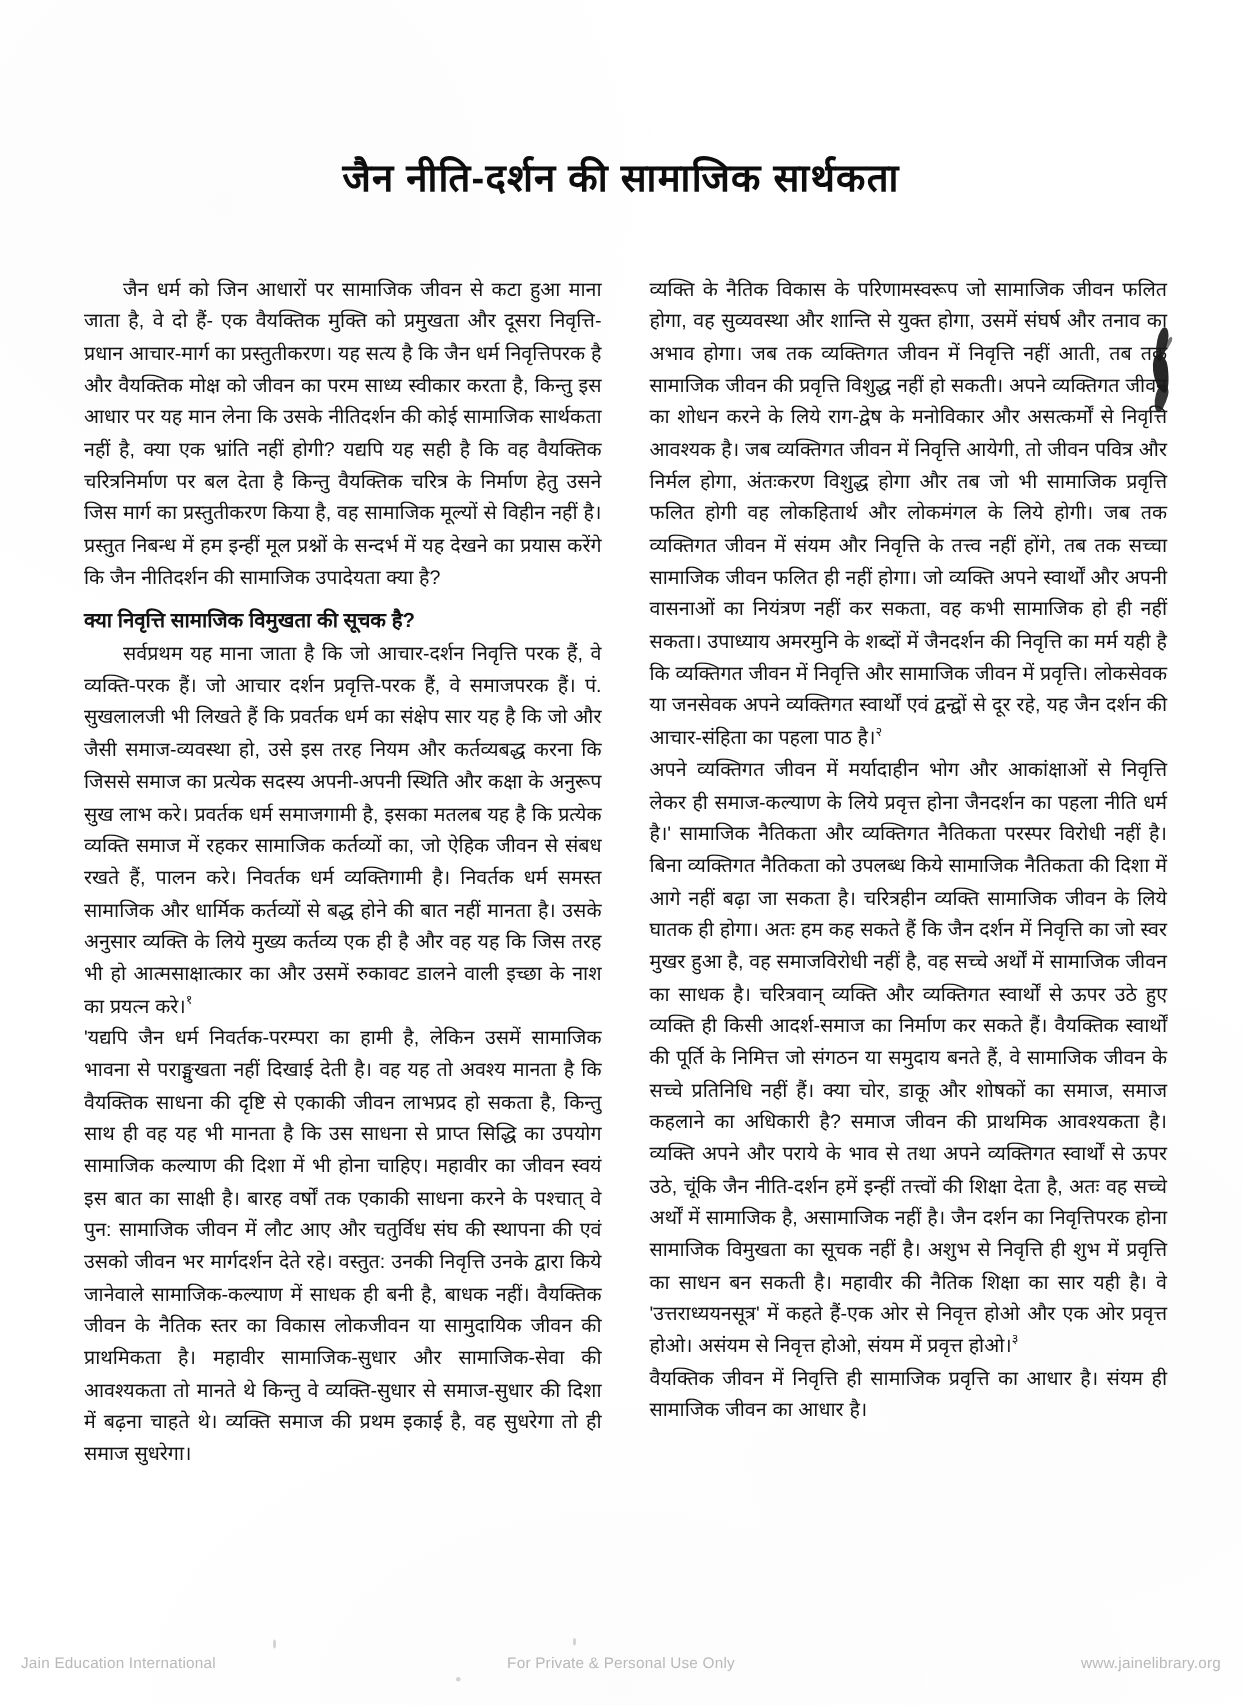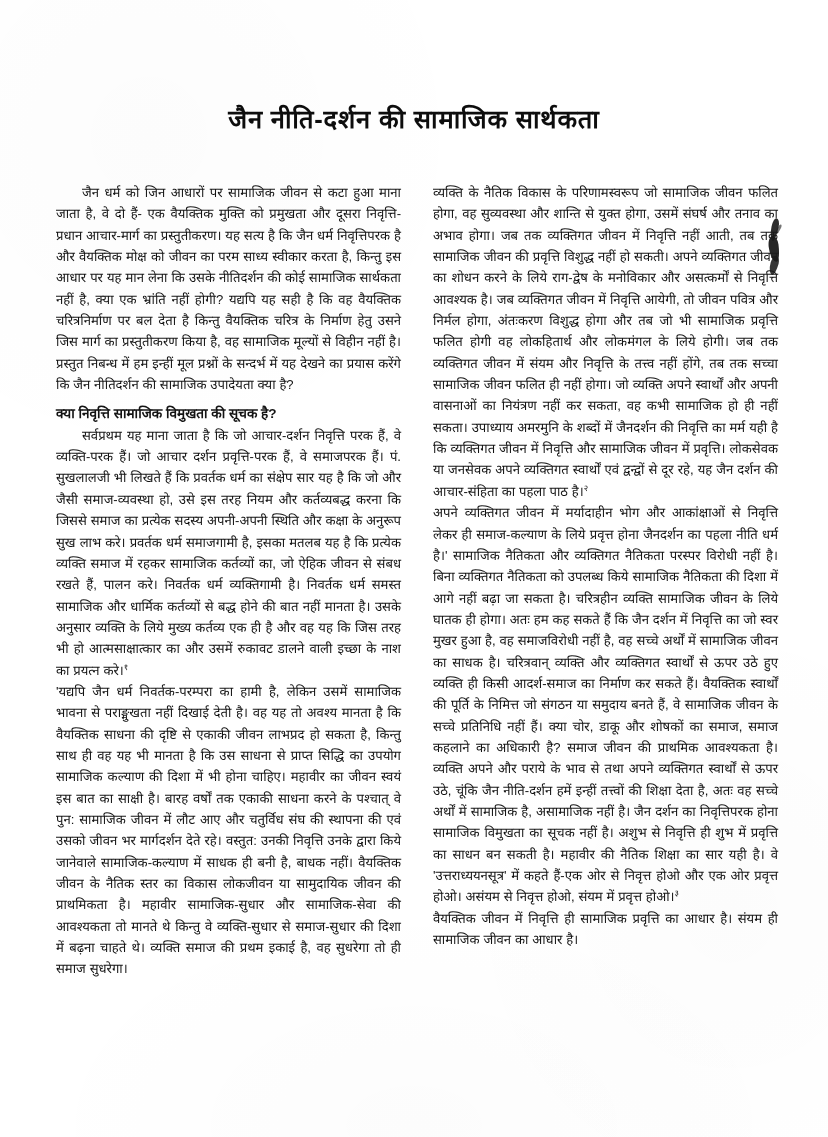--- a/index.html
+++ b/index.html
@@ -190,14 +190,24 @@
 
   <div class="smudge">
     <span class="blot b1"></span>
     <span class="blot b2"></span>
     <span class="blot b3"></span>
     <span class="blot b4"></span>
   </div>
 
   <div class="scan-tint"></div>
 
+  <div class="footer">
+    <div class="footer-inner">
+      <span class="footer-speck sp1"></span>
+      <span class="footer-speck sp2"></span>
+      <span class="footer-speck sp3"></span>
+      <span class="footer-left">Jain Education International</span>
+      <span class="footer-center">For Private &amp; Personal Use Only</span>
+      <span class="footer-right">www.jainelibrary.org</span>
+    </div>
+  </div>
 
 </div>
 
 </body></html>

